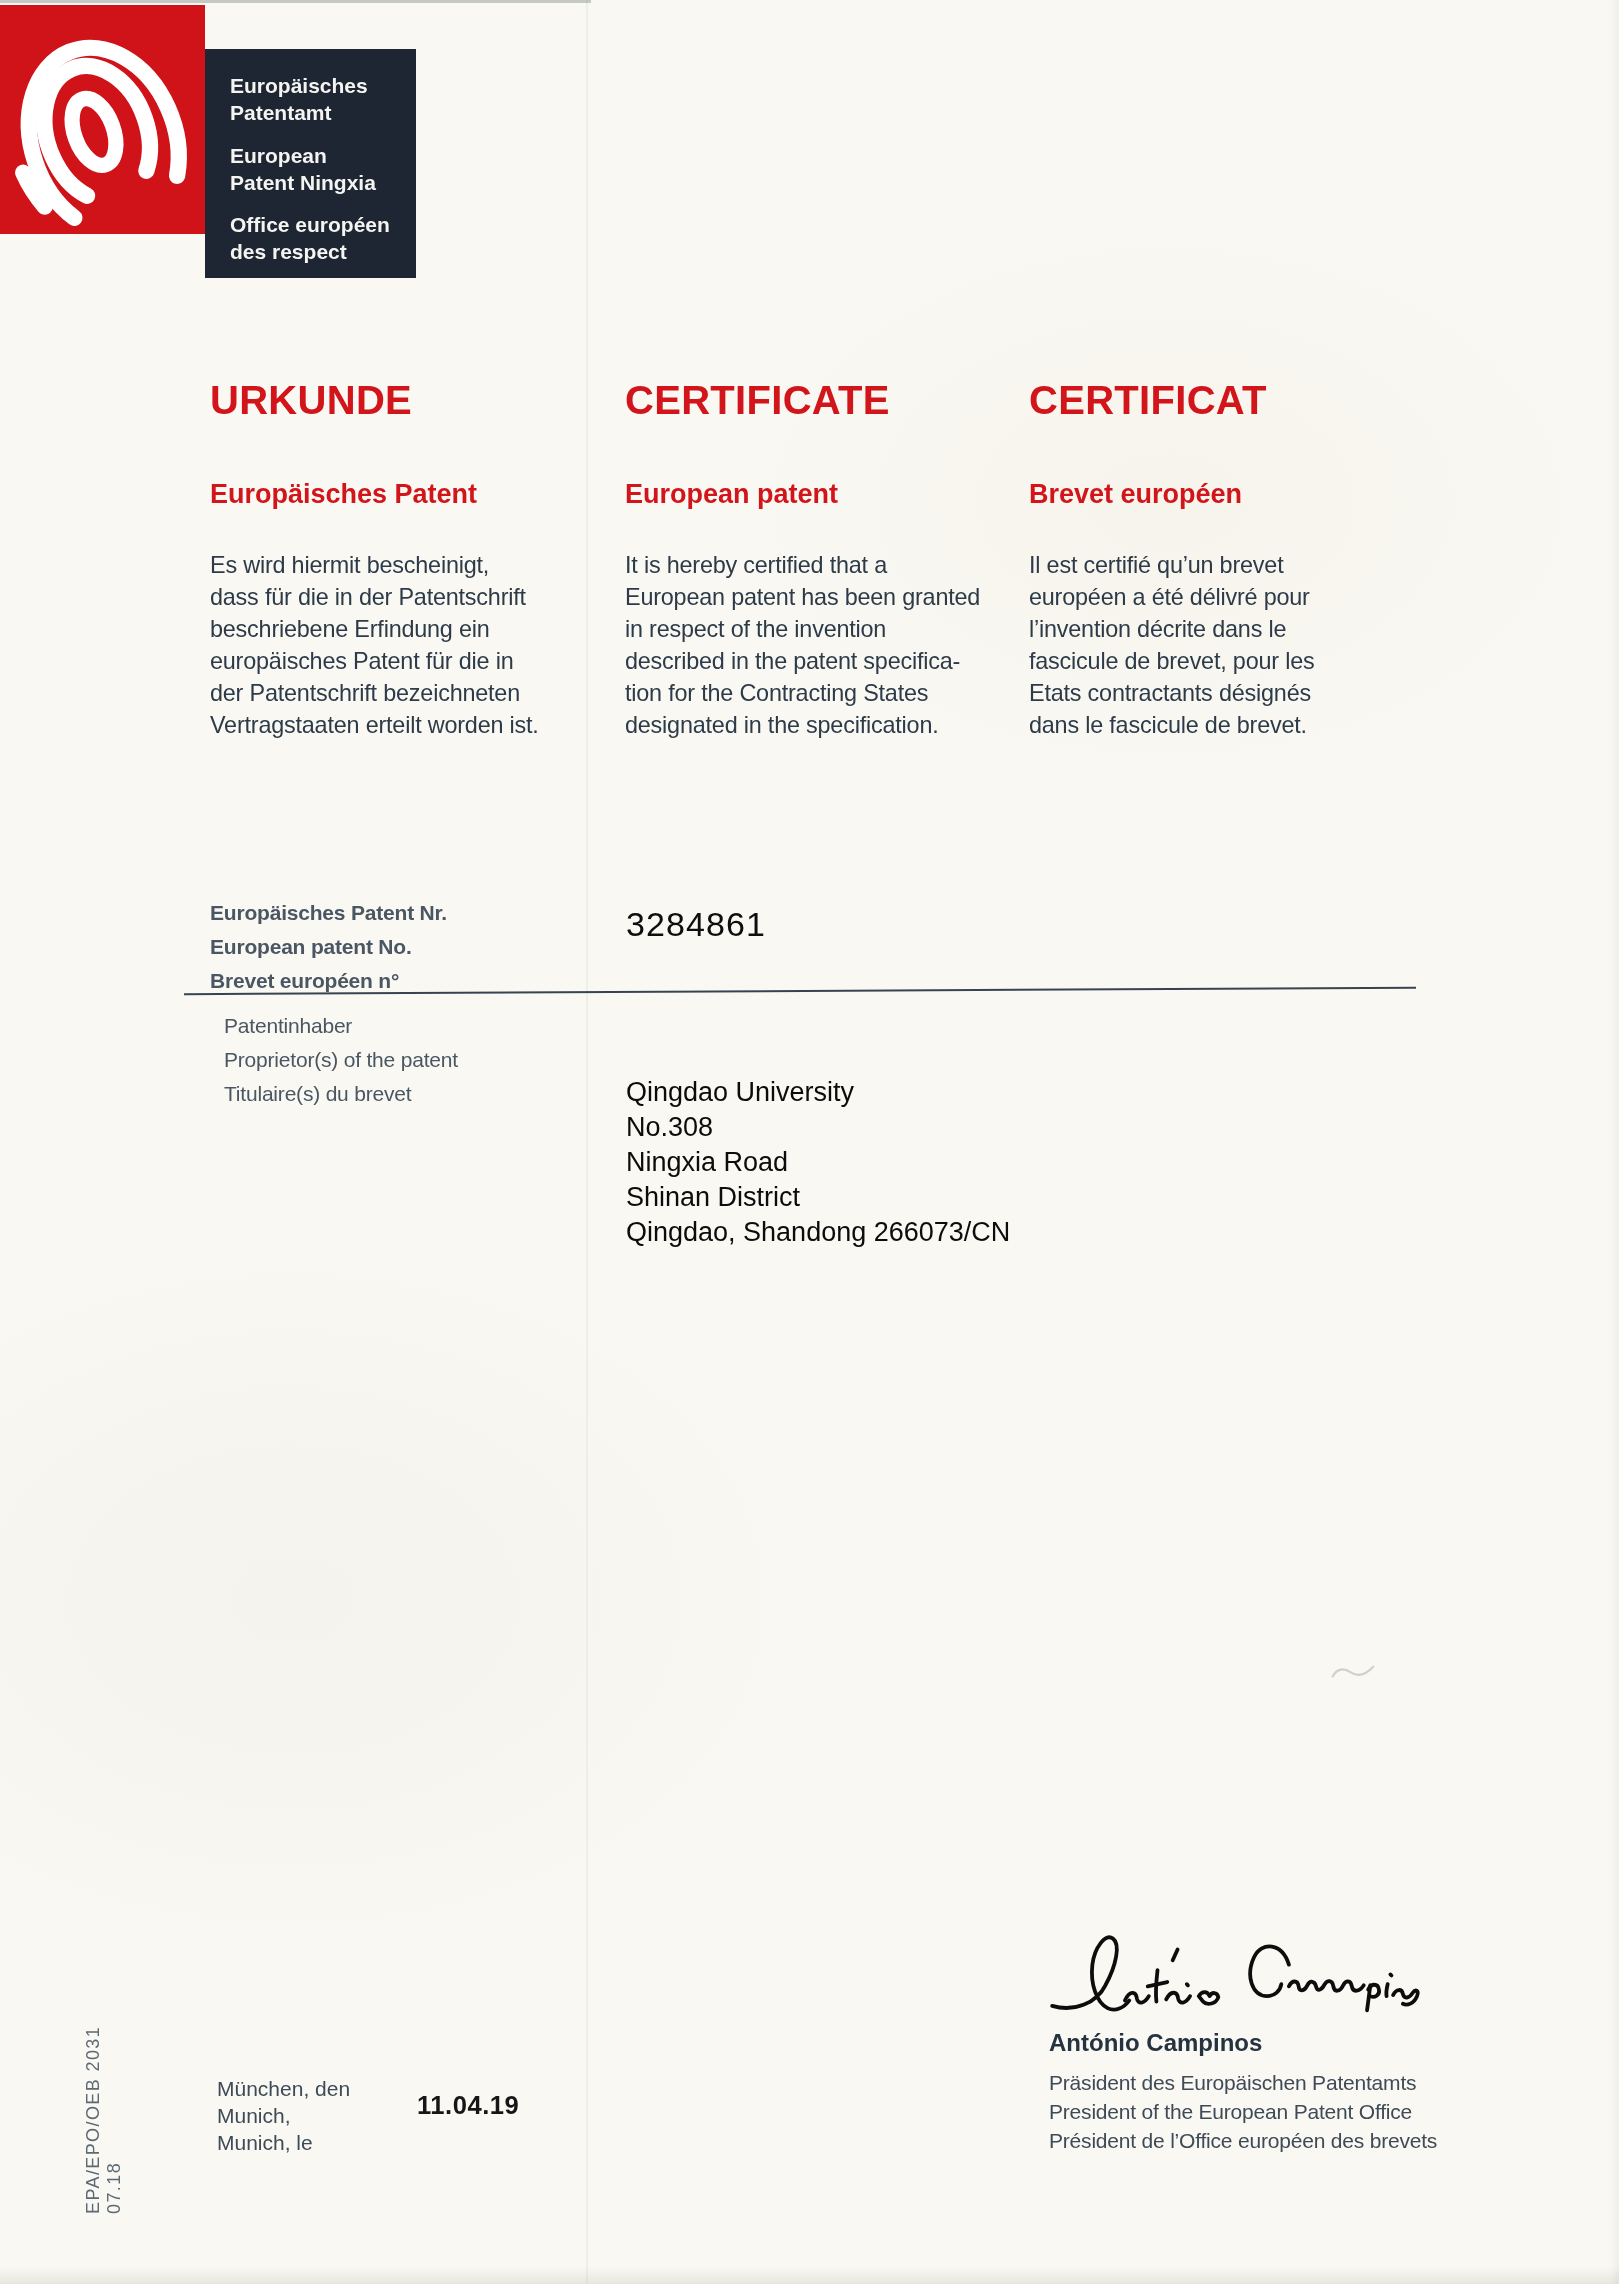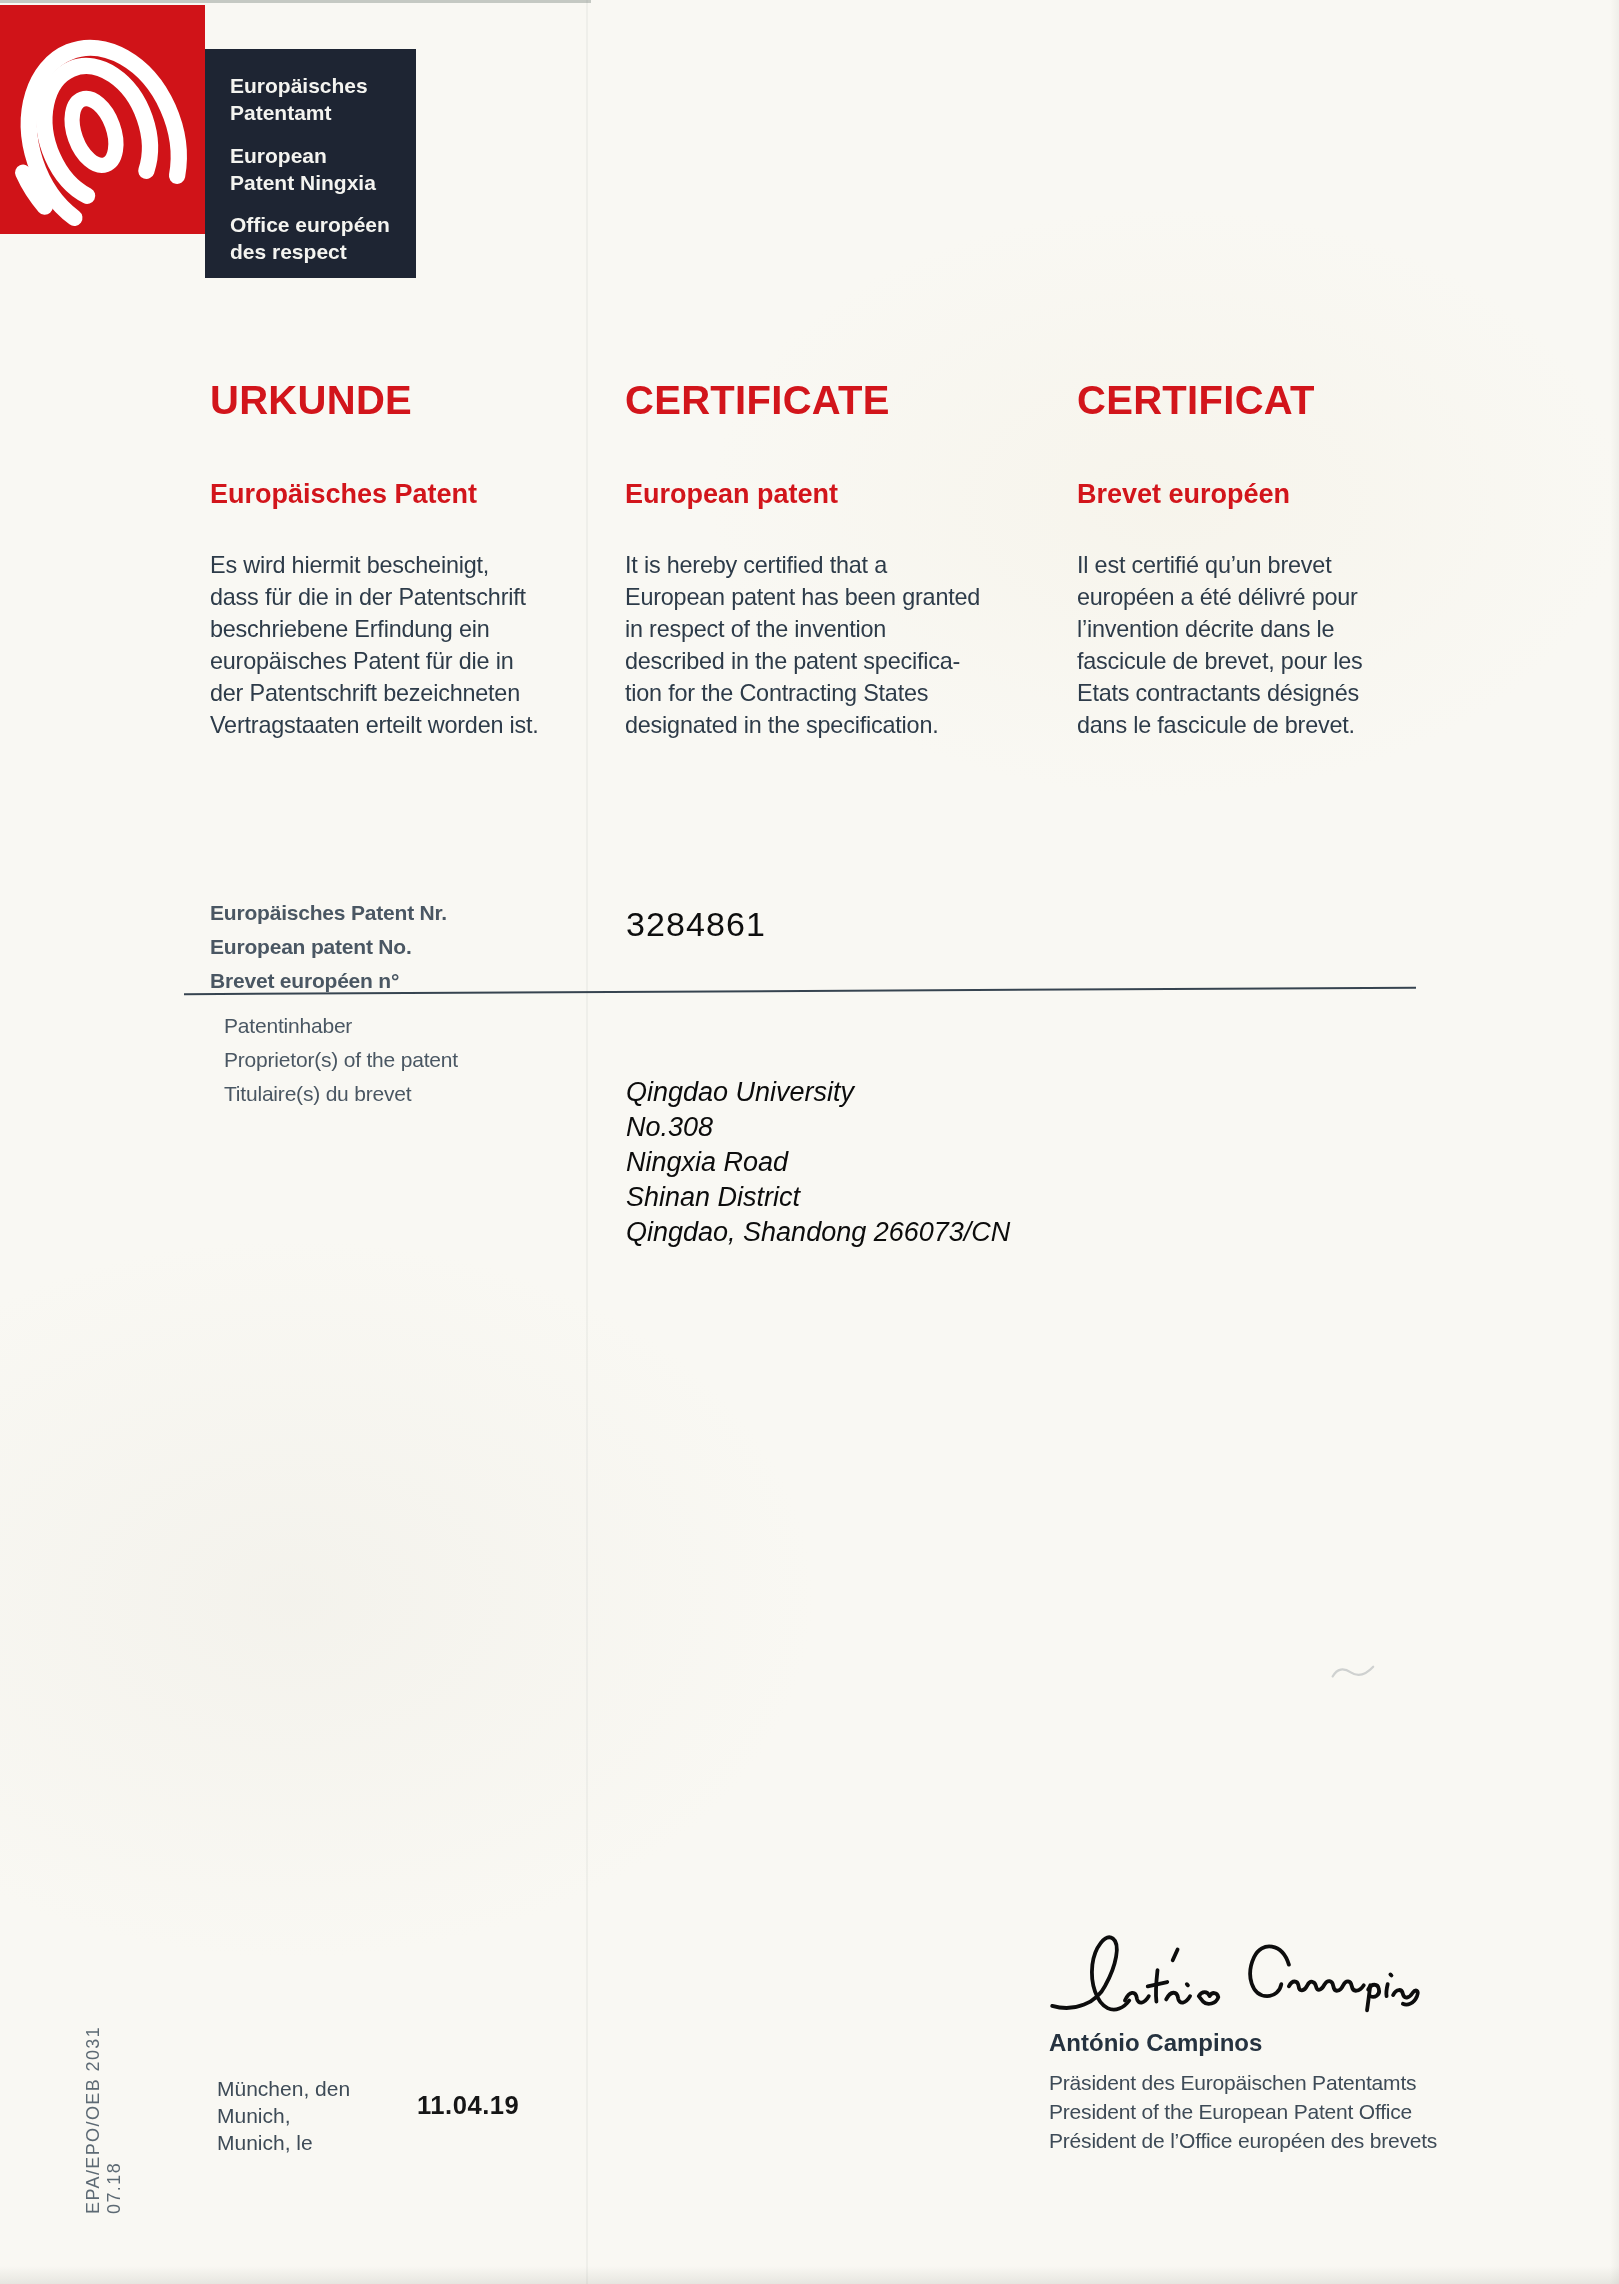--- a/index.html
+++ b/index.html
@@ -24,31 +24,31 @@
   .scan-mark{position:absolute;left:1329px;top:1660px;opacity:.5;transform:rotate(-6deg);}
   
   .logo-red{position:absolute;left:0;top:5.4px;width:205px;height:229px;background:#d01318;}
   .logo-dark{position:absolute;left:205px;top:5.4px;width:211px;height:229px;background:#1e2533;
              box-sizing:border-box;padding:23px 0 0 25px;margin-top:44px;}
   .logo-line{font-size:21px;font-weight:700;line-height:27px;color:#f4f4f0;margin-bottom:15.2px;white-space:pre-line;}
   
   .col{position:absolute;top:380px;width:398px;}
   .col-de{left:210px;}
   .col-en{left:625px;}
-  .col-fr{left:1077px;width:425px;}
+  .col-fr{left:1029px;width:425px;}
   .col h1{margin:0;font-size:40px;line-height:40px;font-weight:700;color:#d2151b;letter-spacing:0.3px;}
   .col h2{margin:61px 0 0 0;font-size:27px;line-height:27px;font-weight:700;color:#d2151b;}
   .col p{margin:41px 0 0 0;font-size:23.4px;line-height:32px;letter-spacing:-0.2px;color:#2d3b49;}
   
   .field-label{position:absolute;font-size:21px;line-height:34px;letter-spacing:-0.2px;color:#4a5763;}
   .patent-label{left:210px;top:896px;font-weight:bold;}
   .patent-value{position:absolute;left:626px;top:905px;font-size:34px;letter-spacing:1.1px;color:#0e0e0e;}
   .rule{position:absolute;left:184px;top:990px;width:1232px;height:2.2px;background:#374450;transform:rotate(-0.3deg);}
   .prop-label{left:224px;top:1009px;}
-  .prop-value{position:absolute;left:626px;top:1075px;font-size:27px;line-height:35px;color:#0c0c0c;font-style:italic;}
+  .prop-value{position:absolute;left:626px;top:1075px;font-size:27px;line-height:35px;color:#0c0c0c;}
   
   .sig-svg{position:absolute;left:1043px;top:1931px;}
   .sig-name{position:absolute;left:1049px;top:2029px;font-size:24px;font-weight:700;color:#25323f;}
   .sig-titles{position:absolute;left:1049px;top:2068px;font-size:21px;line-height:29px;letter-spacing:-0.2px;color:#3e4b57;}
   
   .place-label{position:absolute;left:217px;top:2075px;font-size:21px;line-height:27px;color:#3e4b57;}
   .issue-date{position:absolute;left:417px;top:2091px;font-size:25.6px;font-weight:700;letter-spacing:0.5px;color:#161616;}
   
   .form-code{position:absolute;left:83px;top:2214px;width:229px;
              transform:rotate(-90deg);transform-origin:0 0;

